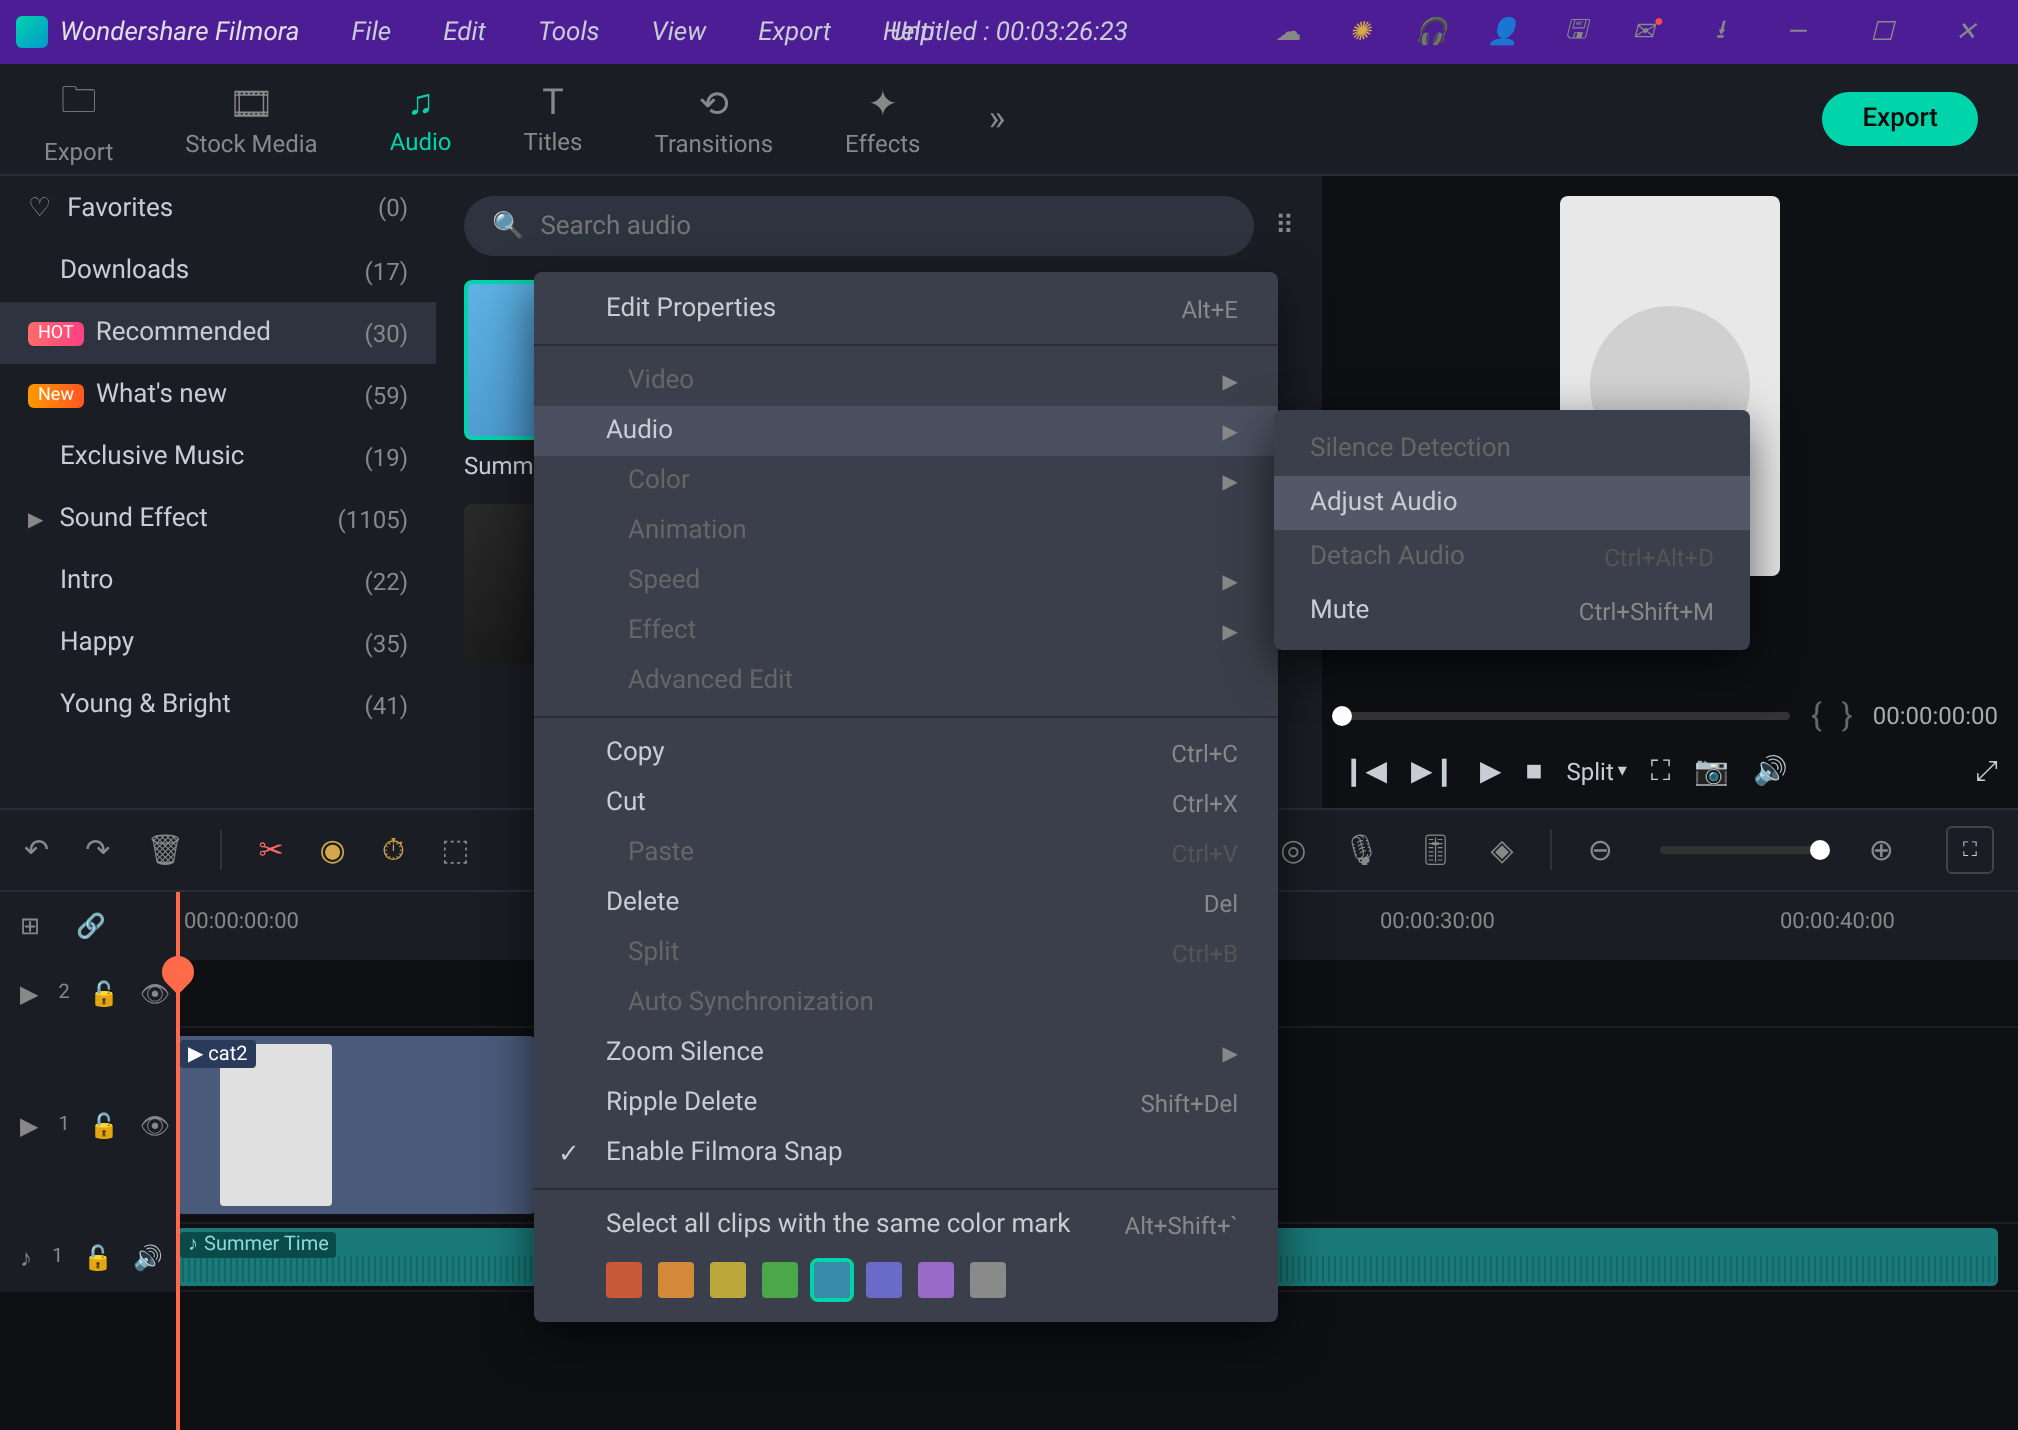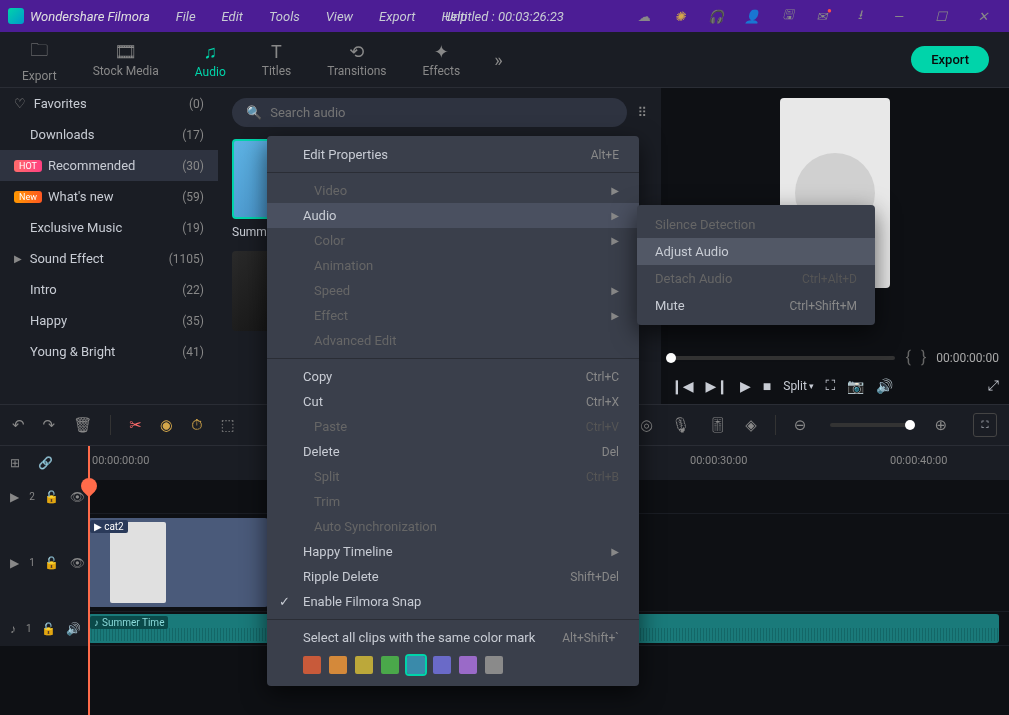--- a/index.html
+++ b/index.html
@@ -390,27 +390,24 @@
     </div>
   <div class="ctx-item">
       <span>Delete</span>
       <span class="shortcut">Del</span>
     </div>
   <div class="ctx-item disabled">
       <span>Split</span>
       <span class="shortcut">Ctrl+B</span>
     </div>
   <div class="ctx-item disabled">
-      <span>Trim</span>
-    </div>
-  <div class="ctx-item disabled">
       <span>Auto Synchronization</span>
     </div>
   <div class="ctx-item">
-      <span>Happy Timeline</span>
+      <span>Zoom Silence</span>
       <span class="submenu-arrow">▶</span>
     </div>
   <div class="ctx-item">
       <span>Ripple Delete</span>
       <span class="shortcut">Shift+Del</span>
     </div>
   <div class="ctx-item">
       <span class="ctx-check">✓</span>
       <span>Enable Filmora Snap</span>
     </div>

